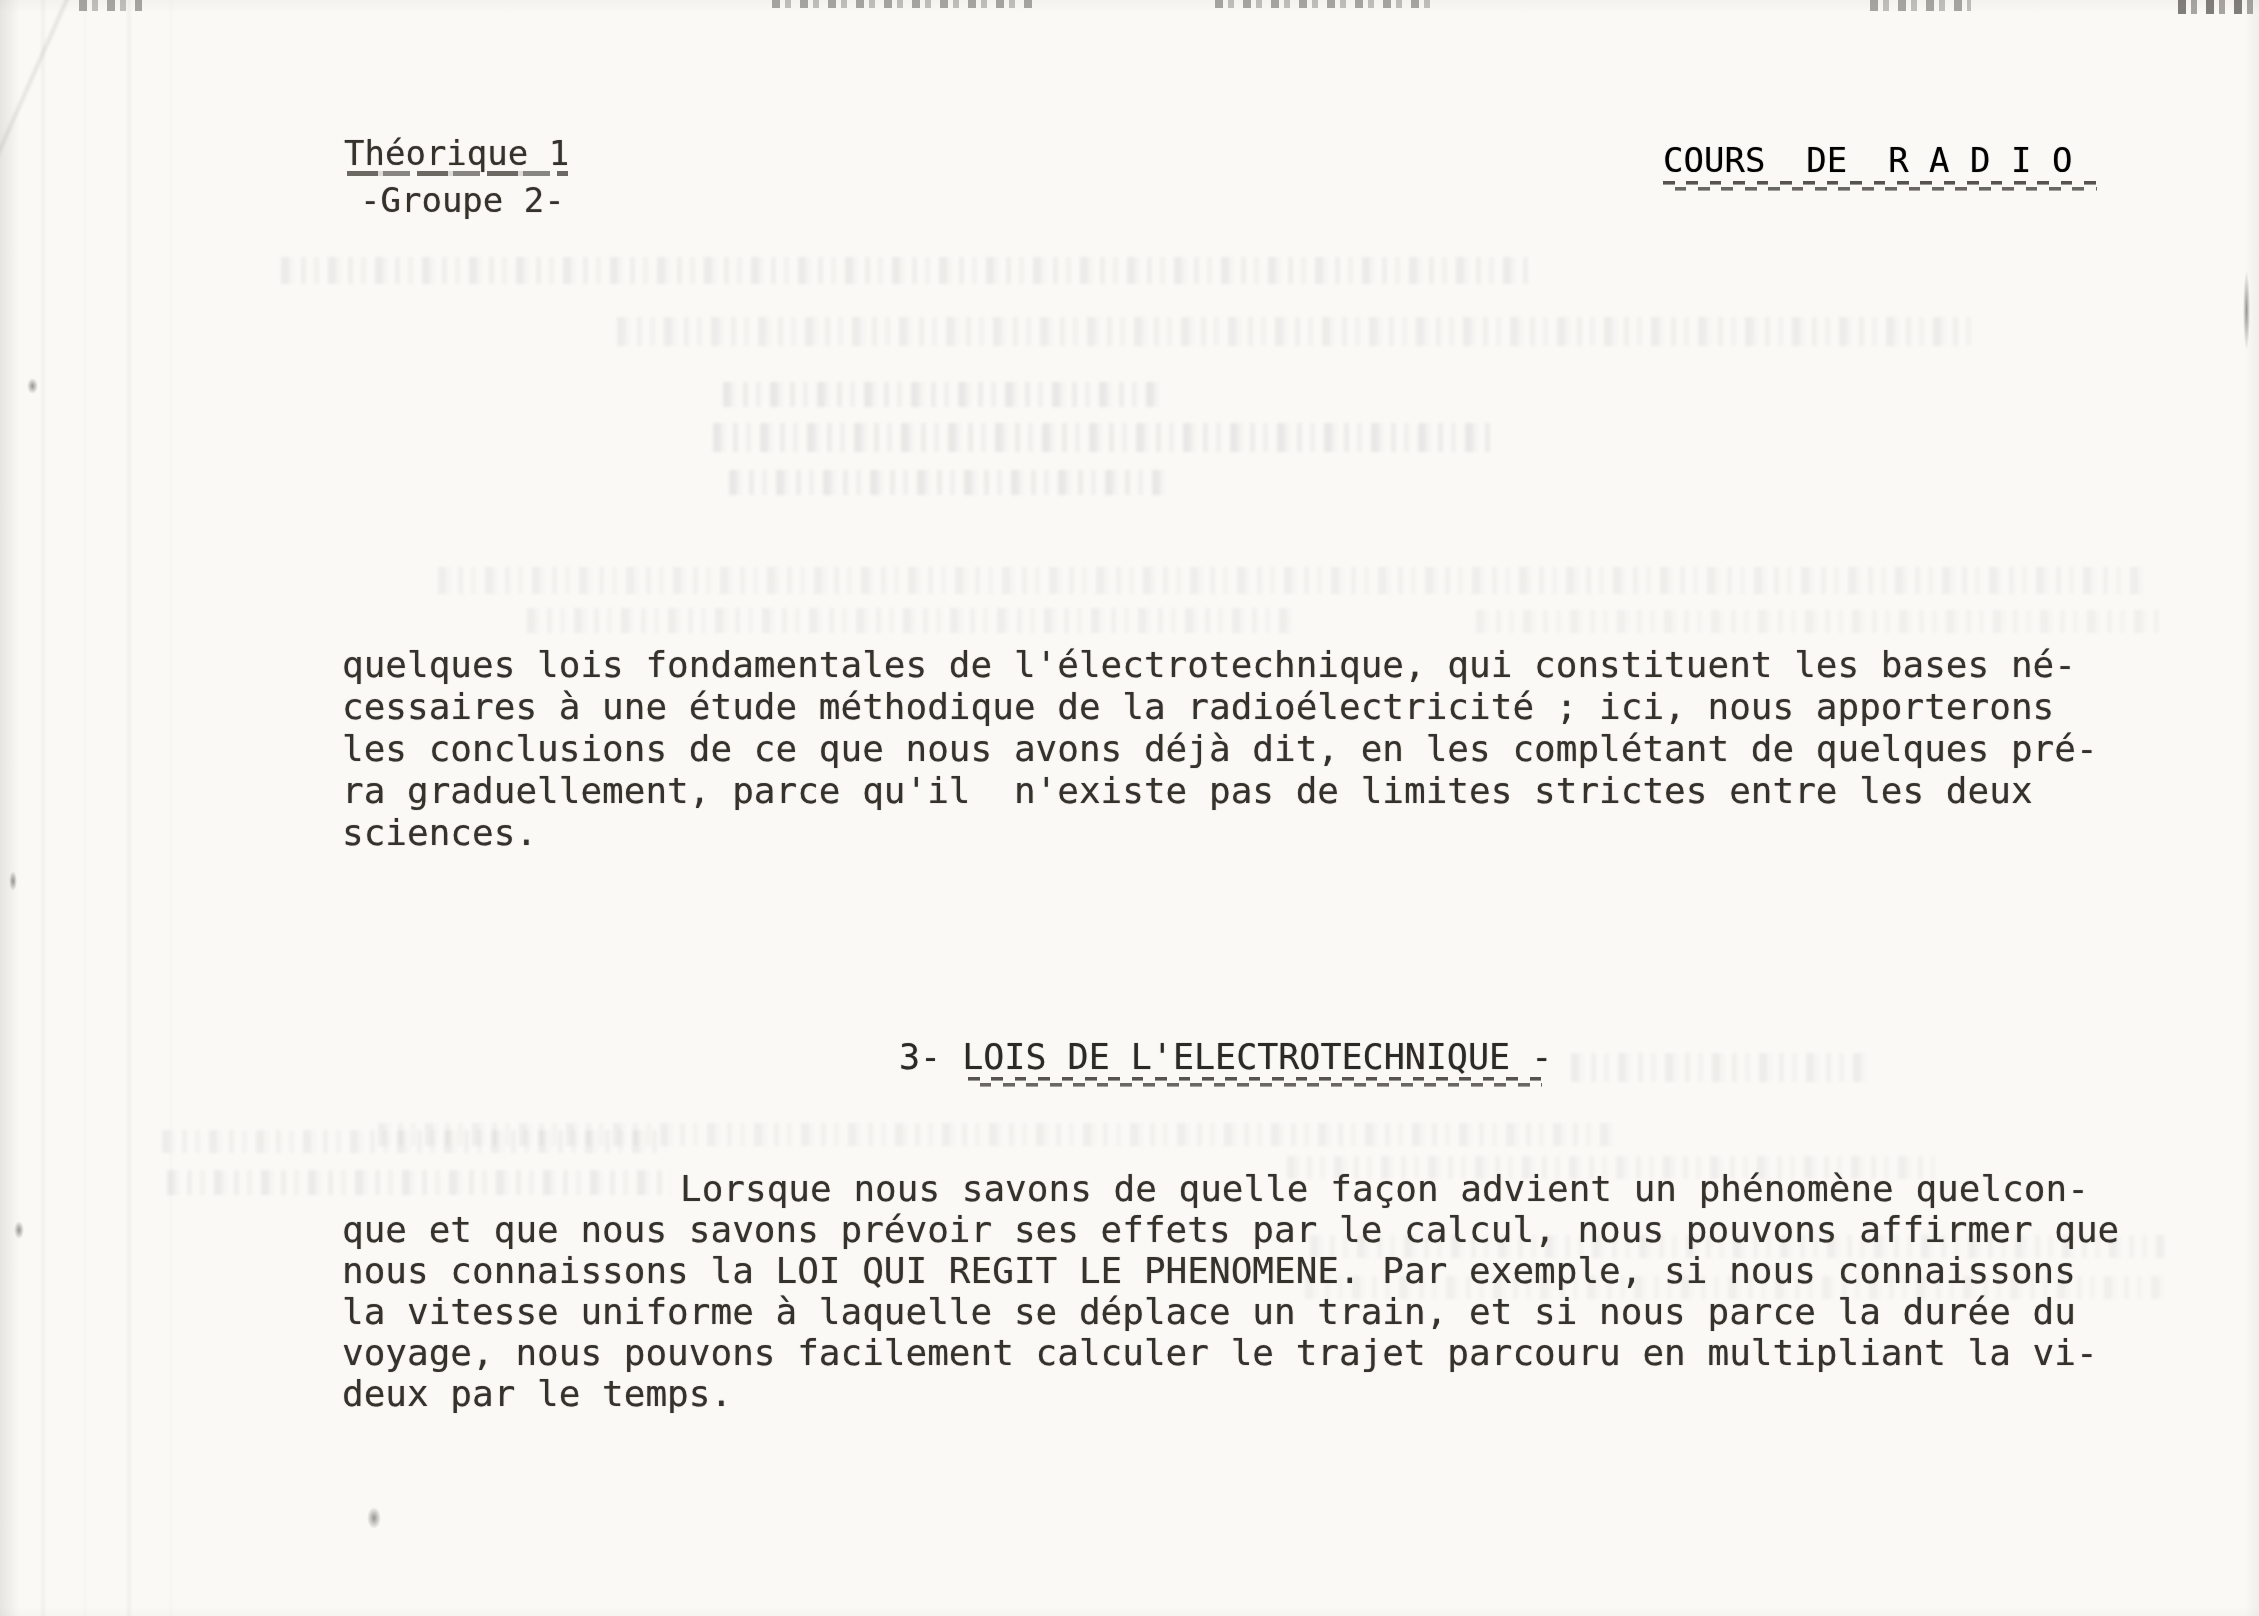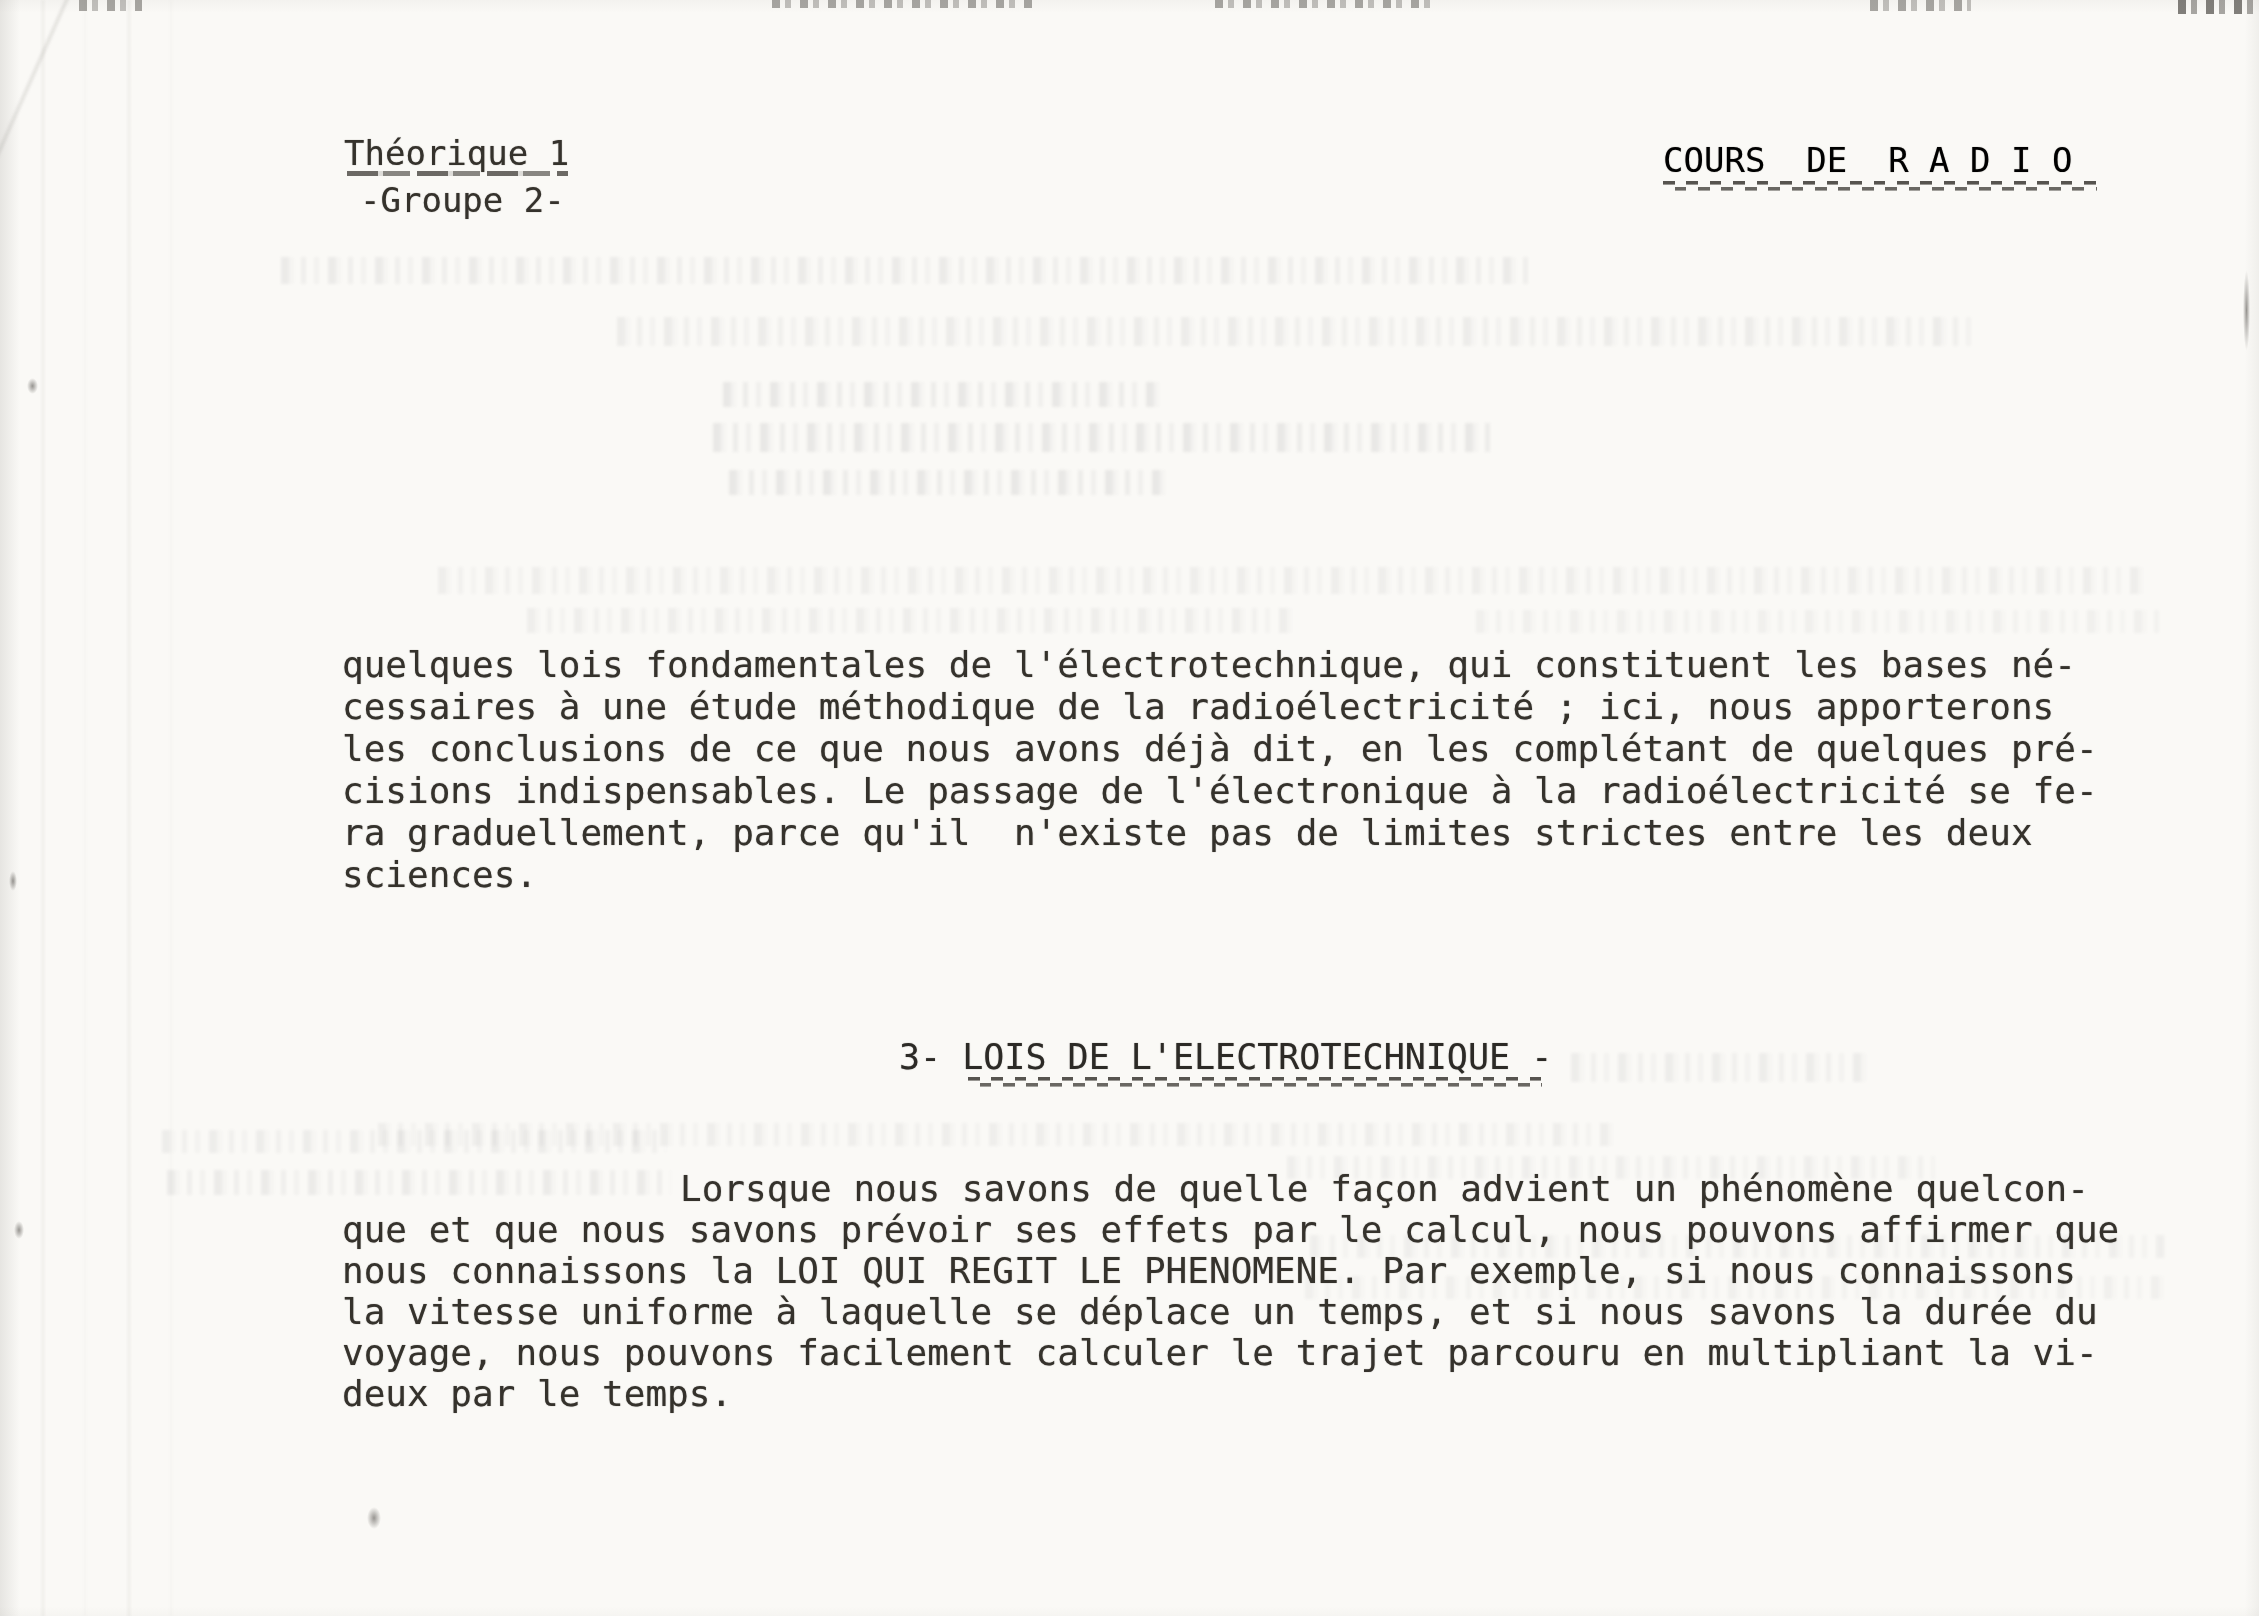--- a/index.html
+++ b/index.html
@@ -134,31 +134,30 @@
   <div class="u-broken"></div>
   <div class="txt typew hdr-left-2">-Groupe 2-</div>
 
   <div class="txt typew hdr-right">COURS  DE  R A D I O</div>
   <div class="u-eq u-title"></div>
 
   <div class="para" id="paragraph-1">
     <div class="line typew">quelques lois fondamentales de l'électrotechnique, qui constituent les bases né-</div>
     <div class="line typew">cessaires à une étude méthodique de la radioélectricité ; ici, nous apporterons</div>
     <div class="line typew">les conclusions de ce que nous avons déjà dit, en les complétant de quelques pré-</div>
-    <div class="line typew">cisions indispensables. Le passage de l'électronique à la radioélectricité se fe-</div>
     <div class="line typew">ra graduellement, parce qu'il  n'existe pas de limites strictes entre les deux</div>
     <div class="line typew">sciences.</div>
   </div>
 
   <div class="txt typew heading">3- LOIS DE L'ELECTROTECHNIQUE -</div>
   <div class="u-eq u-heading"></div>
 
   <div class="para" id="paragraph-2">
     <div class="line typew indent">Lorsque nous savons de quelle façon advient un phénomène quelcon-</div>
     <div class="line typew">que et que nous savons prévoir ses effets par le calcul, nous pouvons affirmer que</div>
     <div class="line typew">nous connaissons la LOI QUI REGIT LE PHENOMENE. Par exemple, si nous connaissons</div>
-    <div class="line typew">la vitesse uniforme à laquelle se déplace un temps, et si nous savons la durée du</div>
+    <div class="line typew">la vitesse uniforme à laquelle se déplace un train, et si nous parce la durée du</div>
     <div class="line typew">voyage, nous pouvons facilement calculer le trajet parcouru en multipliant la vi-</div>
     <div class="line typew">deux par le temps.</div>
   </div>
 
 </div>
 
 
 </body></html>

